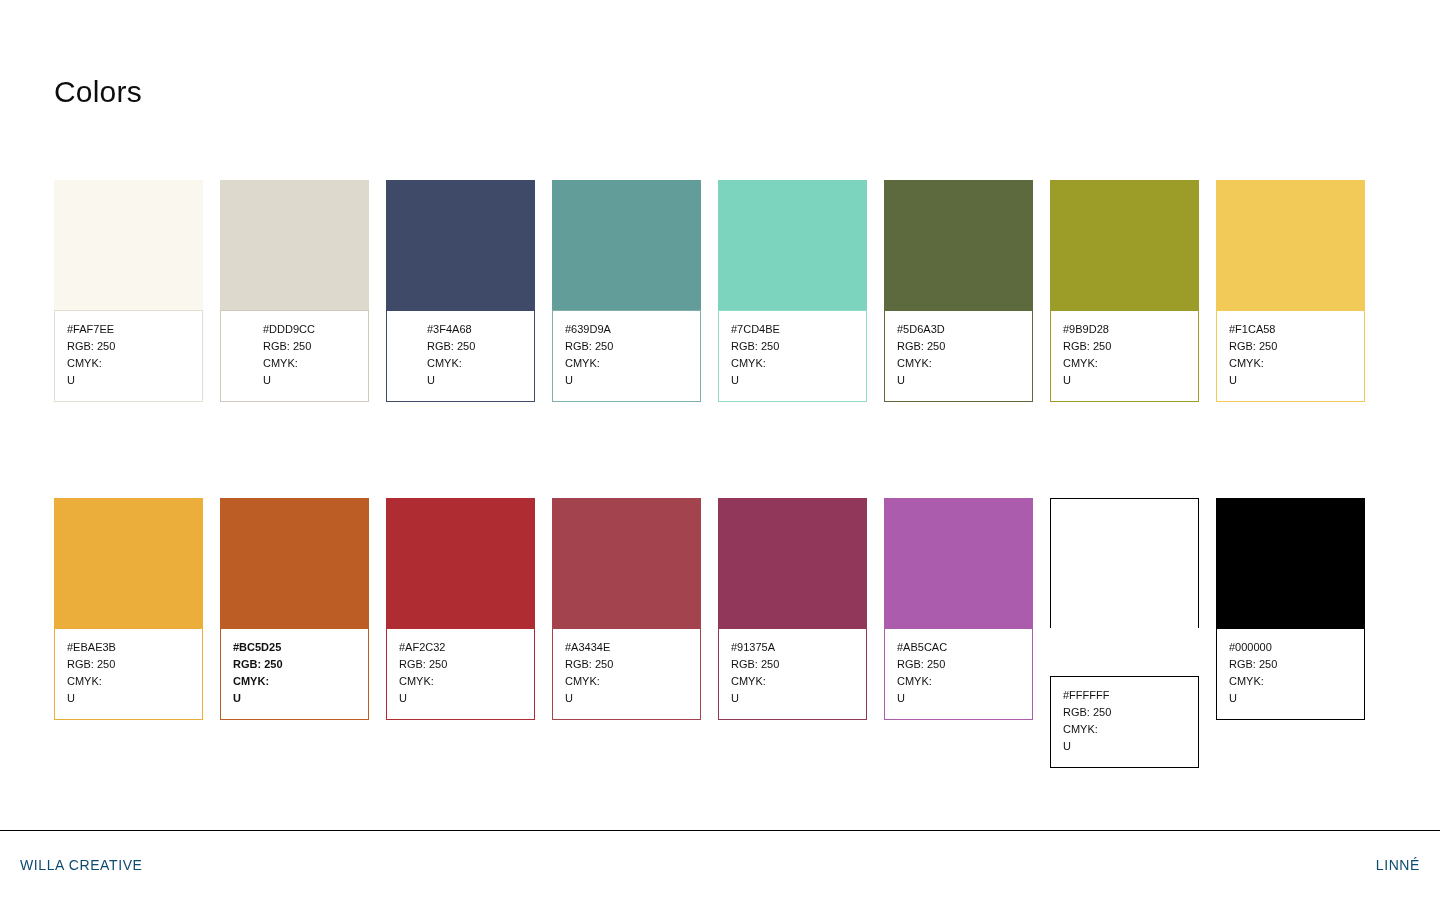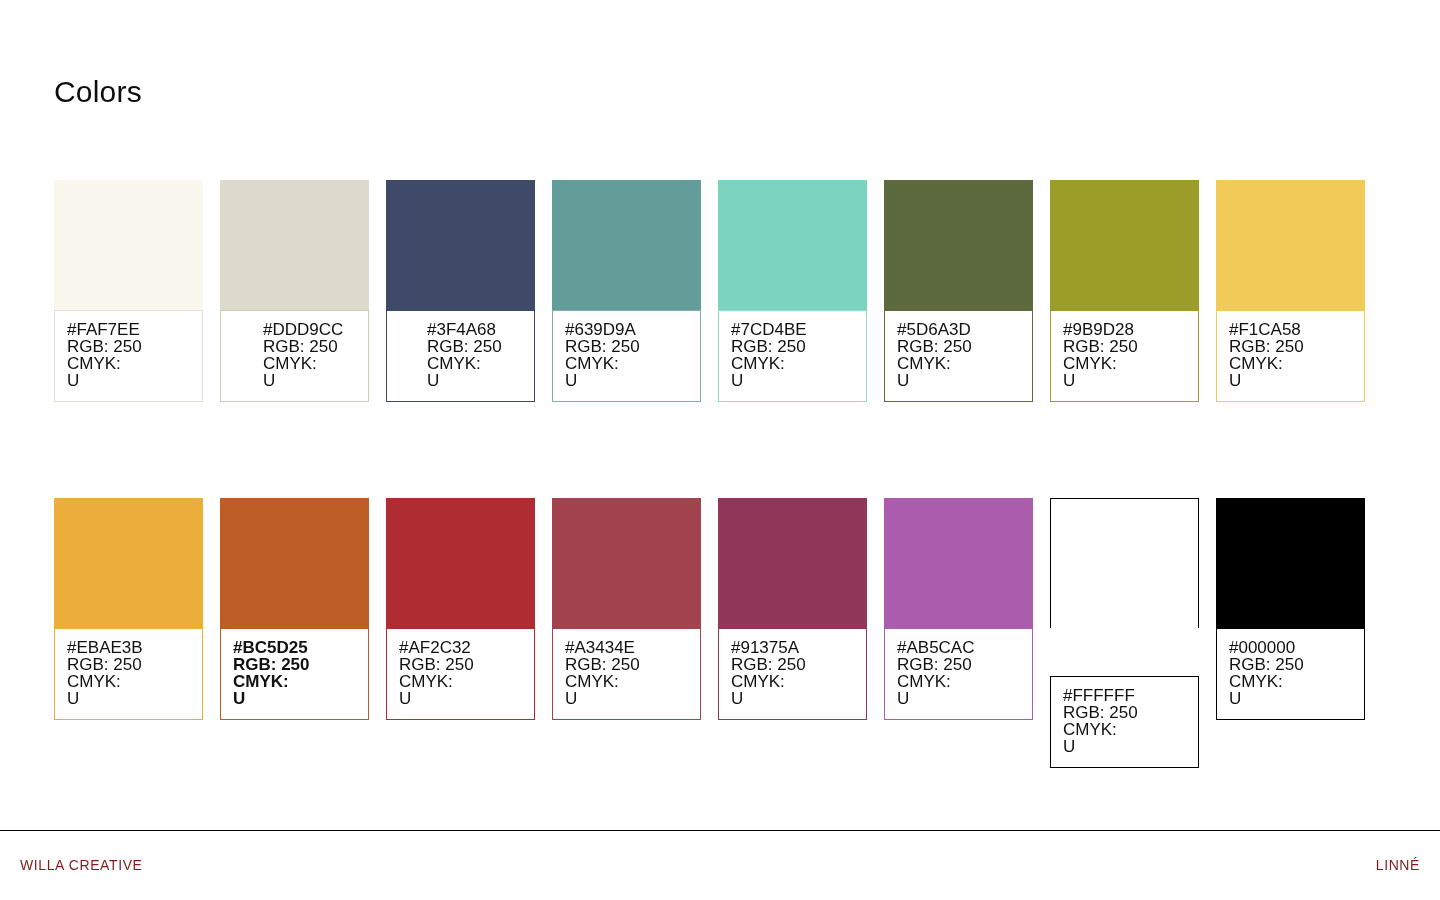--- a/index.html
+++ b/index.html
@@ -57,21 +57,21 @@
     border-bottom: none;
   }
 
   .swatch-info {
     box-sizing: border-box;
     width: 100%;
     min-height: 92px;
     background: #ffffff;
     border: 1px solid #cccccc;
     padding: 10px 12px 12px 12px;
-    font-size: 17px;
+    font-size: 11px;
     line-height: 17px;
     color: #111111;
   }
 
   .swatch-info .line {
     white-space: nowrap;
   }
 
   .footer-rule {
     position: absolute;
@@ -91,21 +91,21 @@
     display: flex;
     align-items: center;
     justify-content: space-between;
     padding: 0 20px;
     box-sizing: border-box;
   }
 
   .footer-text {
     font-size: 14px;
     letter-spacing: 0.6px;
-    color: #7f1d1d;
+    color: #0c4a6e;
     font-weight: 400;
   }
 </style>
 </head>
 <body>
 
 <h1 class="page-title">Colors</h1>
 
 <div class="palette">
   <div class="palette-row">

